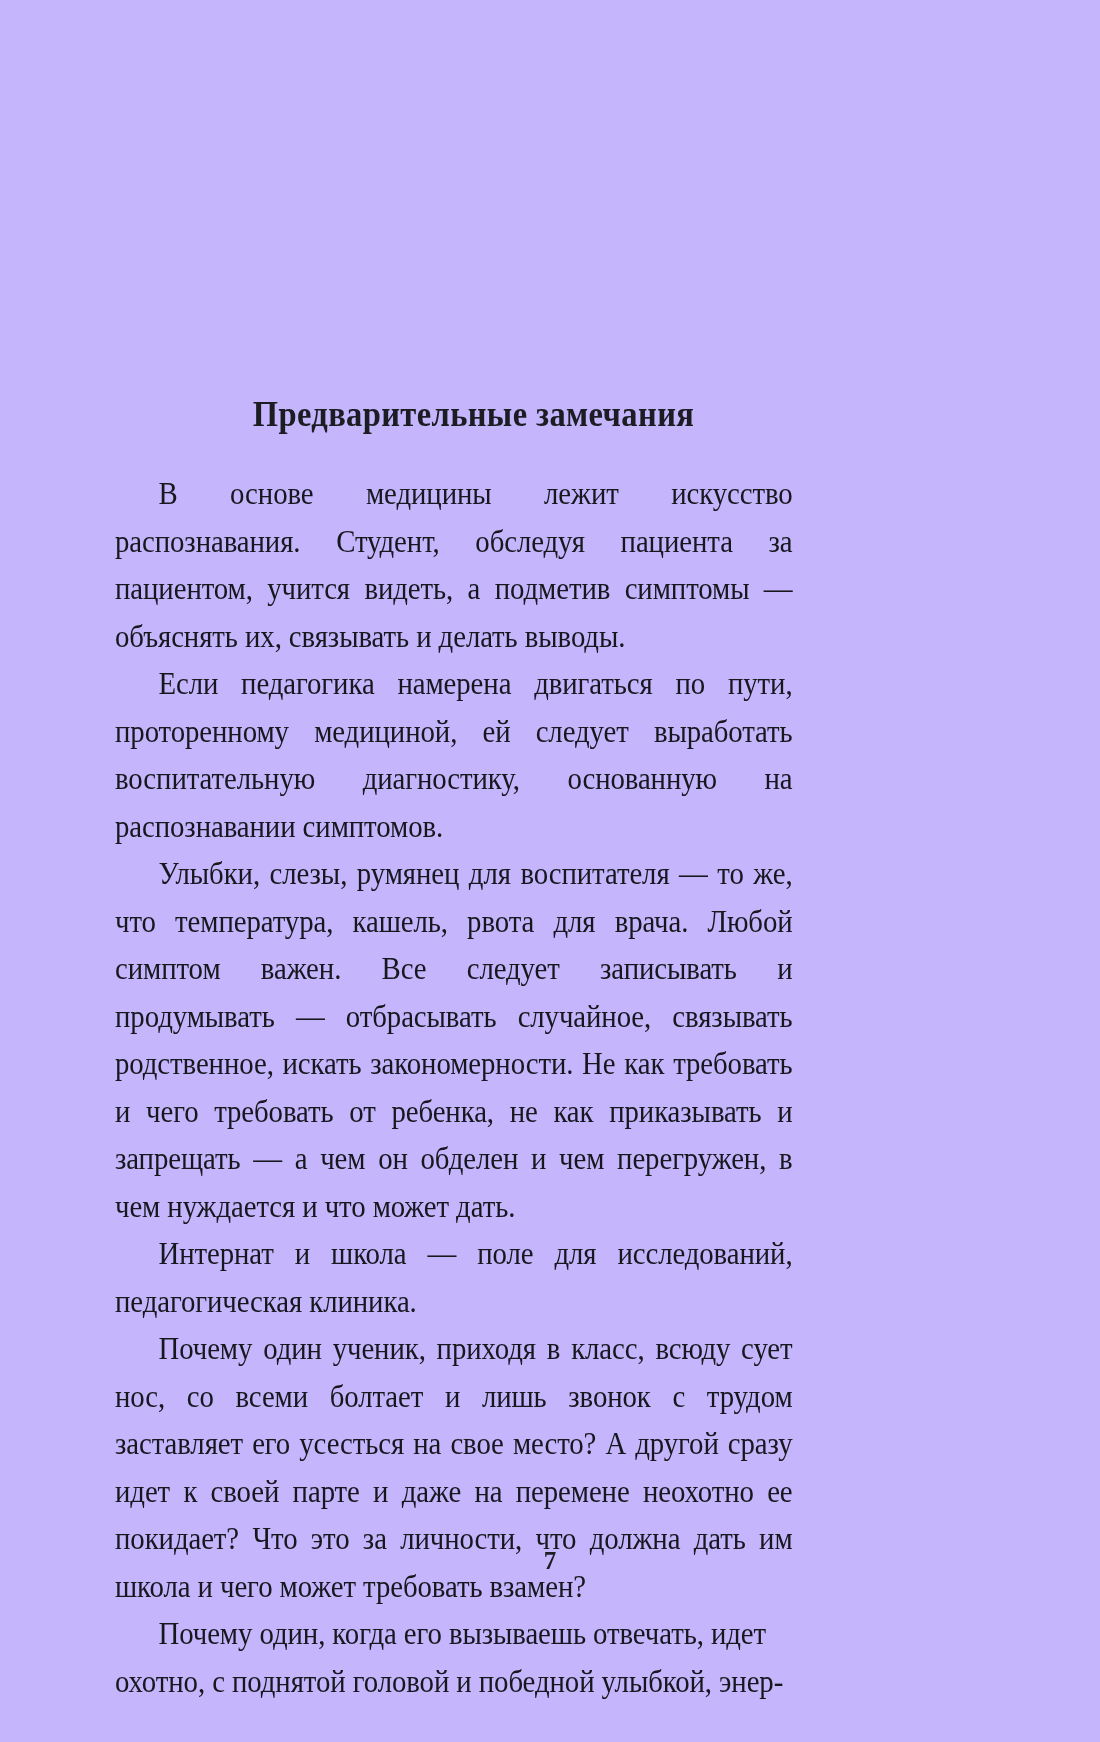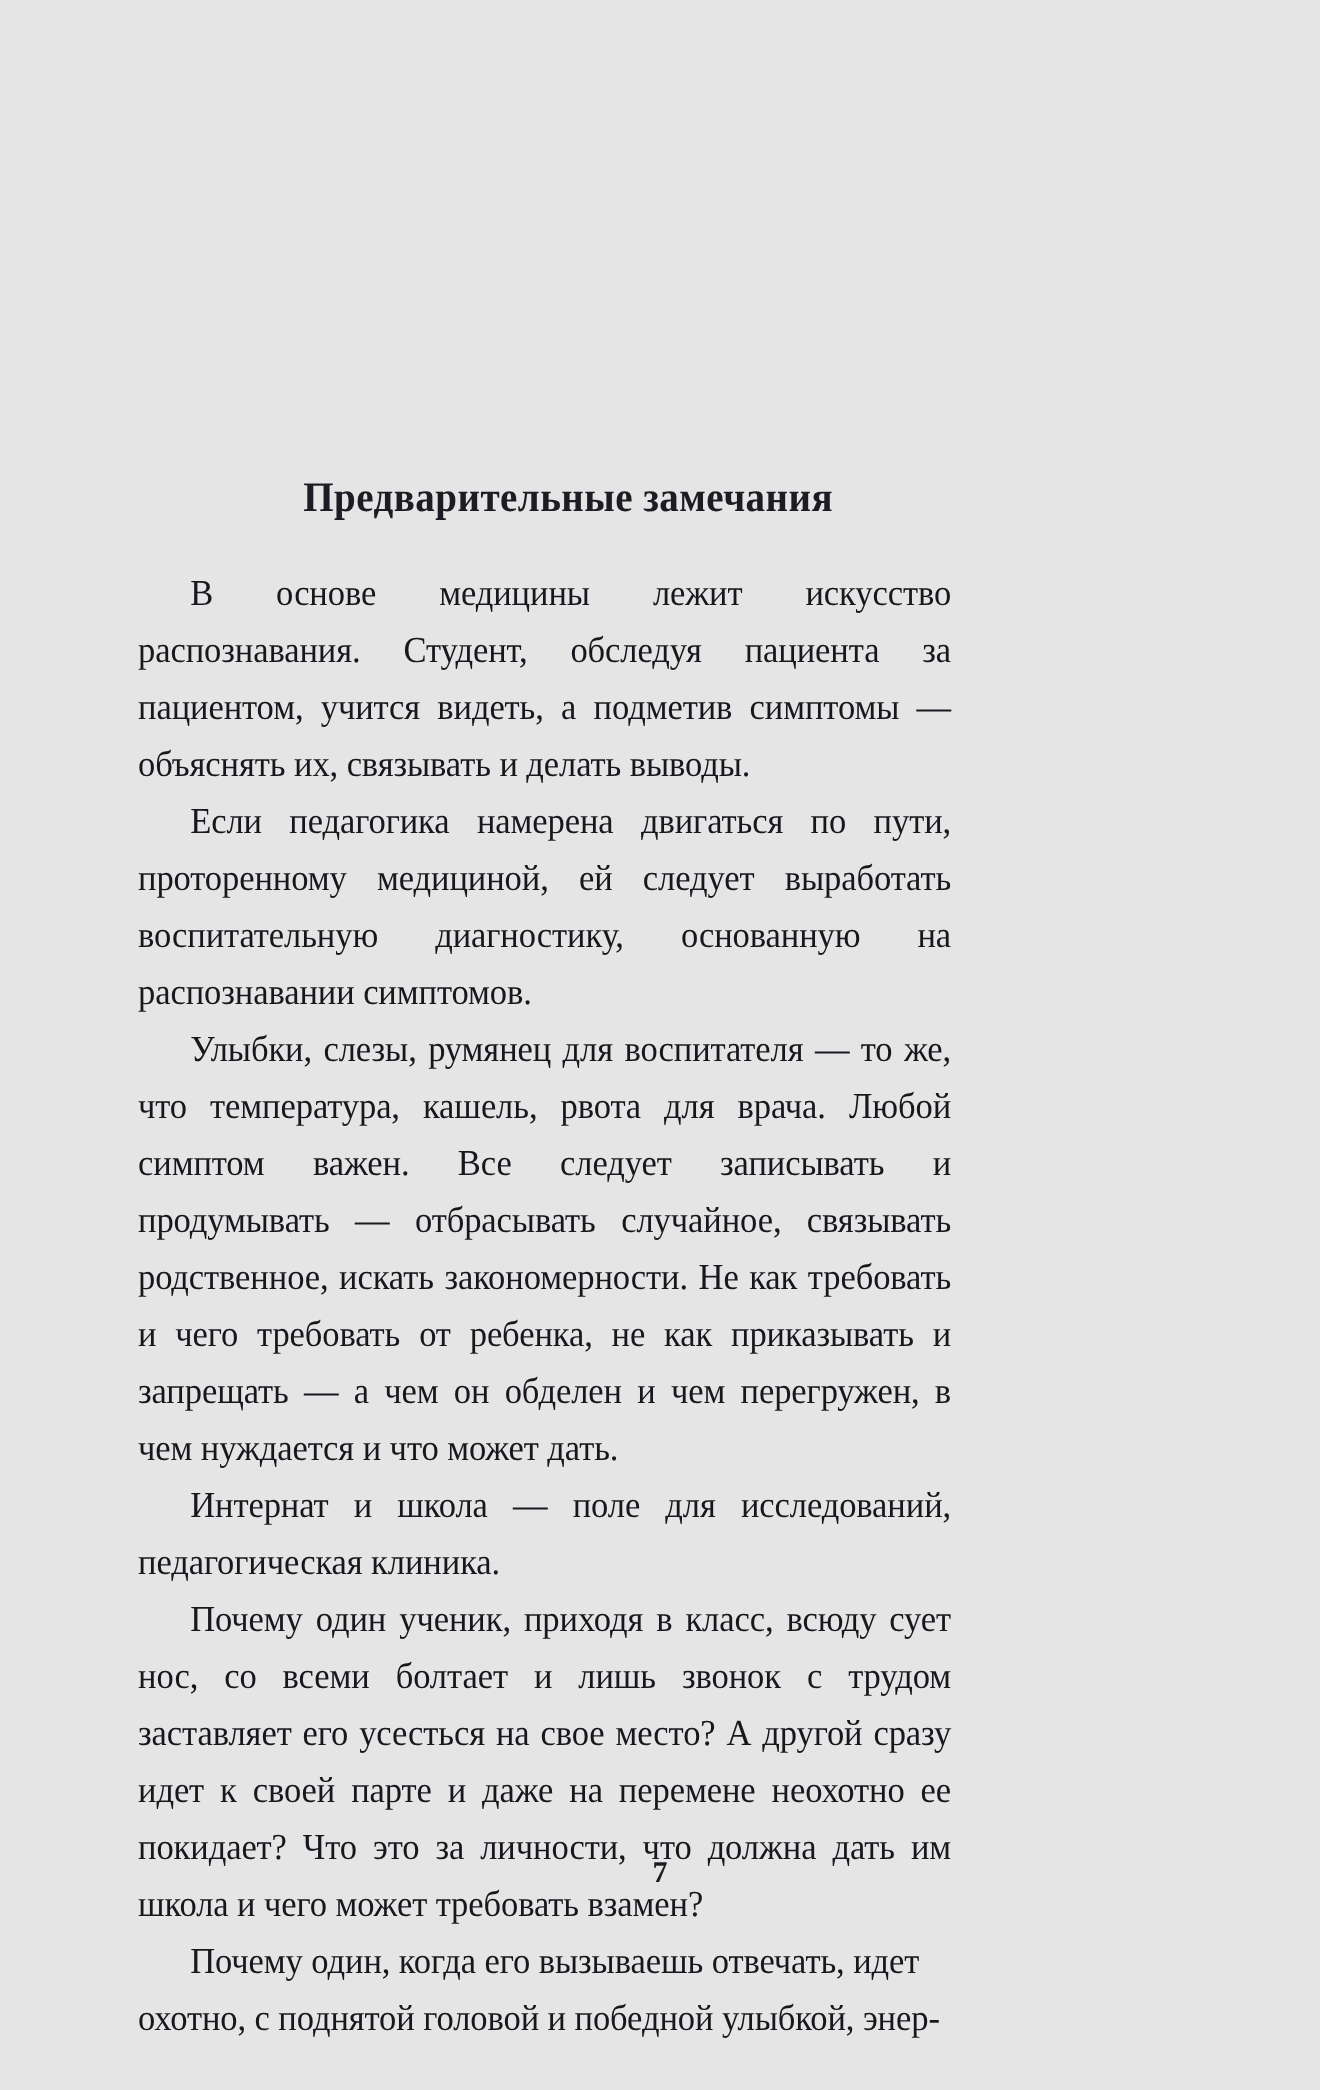--- a/index.html
+++ b/index.html
@@ -6,21 +6,21 @@
   html, body {
     margin: 0;
     padding: 0;
     background: #ffffff;
   }
   .page {
     position: relative;
     width: 1100px;
     height: 1742px;
     margin: 0 auto;
-    background: #e5e5e5;
+    background: #c4b5fd;
     overflow: hidden;
     box-sizing: border-box;
   }
   .text-block {
     position: absolute;
     left: 115px;
     top: 395px;
     width: 717px;
   }
   .chapter-title {

